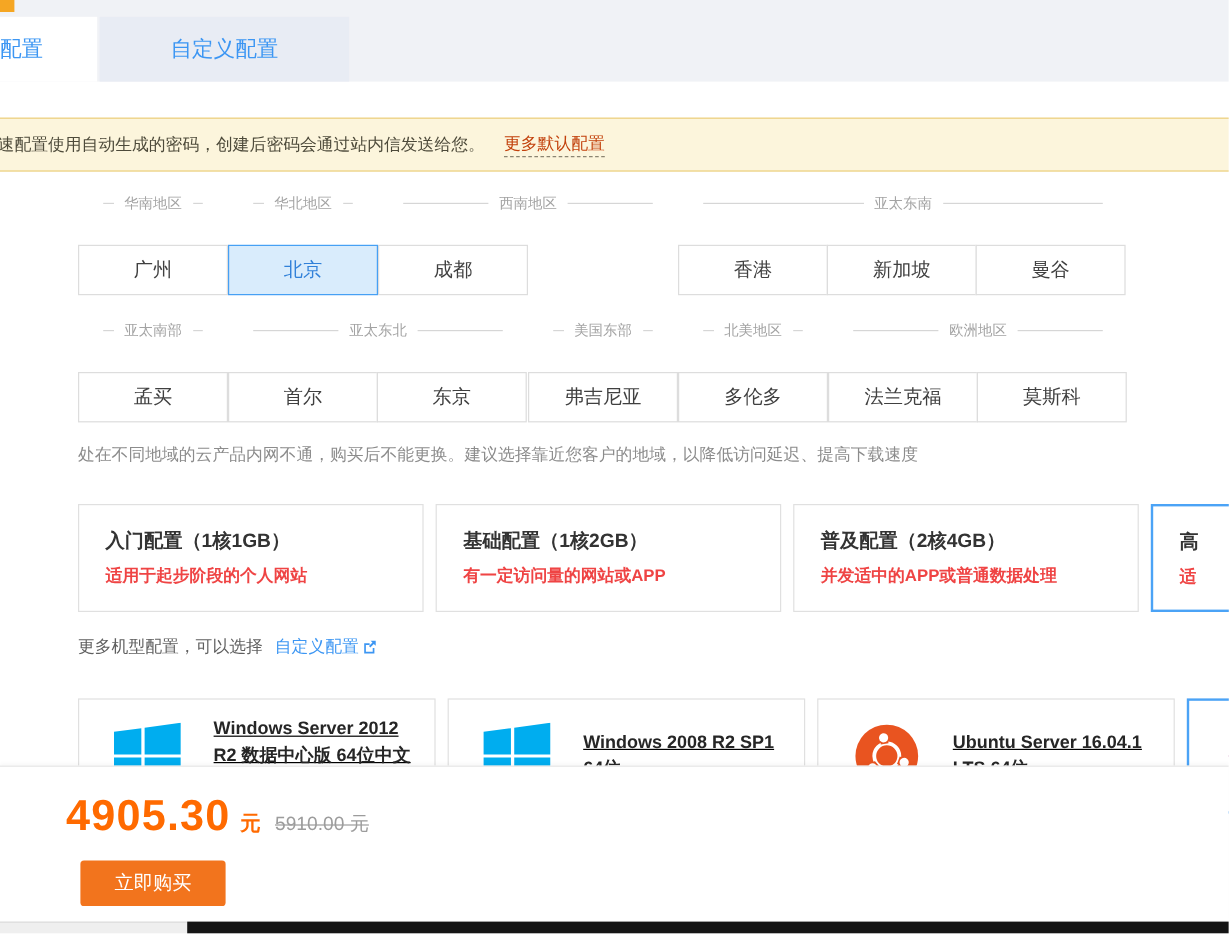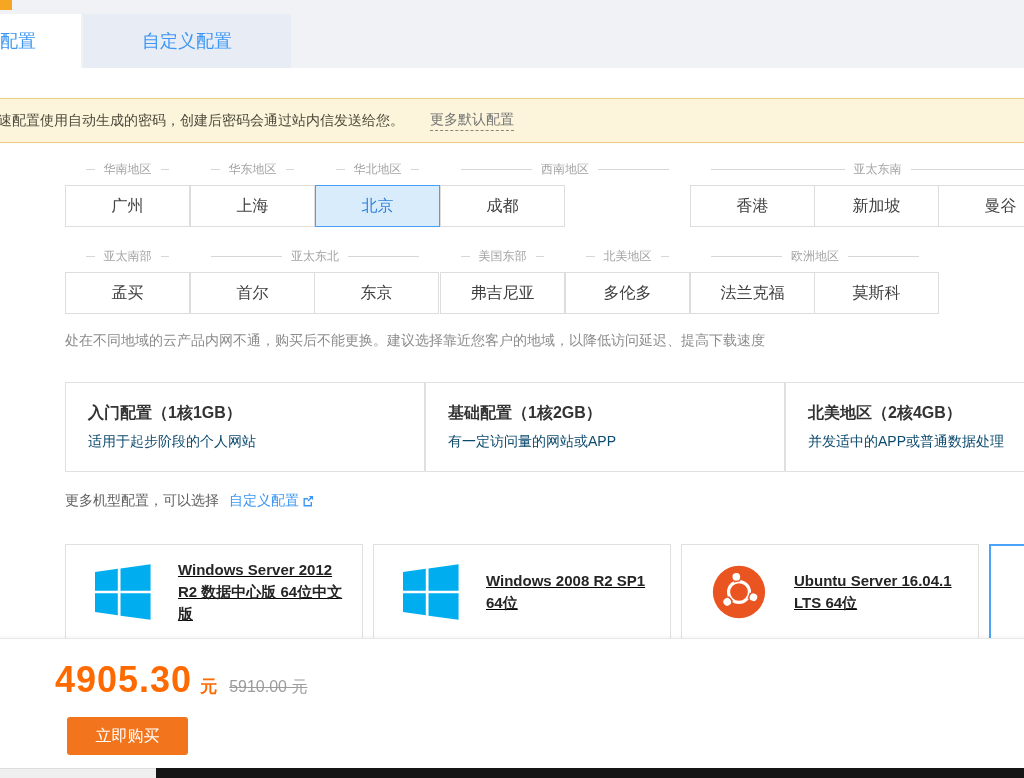--- a/index.html
+++ b/index.html
@@ -13,45 +13,45 @@
   .tab.active { left:0; width:81px; background:#fff; overflow:visible; }
   .tab.active .tab-label { position:absolute; right:45px; white-space:nowrap; }
   .tab.inactive { left:83px; width:208px; background:#e8ecf4; }
   .corner-mark { position:absolute; left:0; top:0; width:12px; height:10px; background:#f5a623; }
 
   
   .notice { margin-top:30px; height:45px; width:100%; background:#fcf5dc;
     border-top:1px solid #eccf7e; border-bottom:1px solid #eccf7e;
     display:flex; align-items:center; font-size:14px; color:#4d4a3a; overflow:hidden; }
   .notice-text { white-space:nowrap; margin-left:-16px; }
-  .notice-link { margin-left:26px; color:#737373; border-bottom:1px dashed #8b8572;
+  .notice-link { margin-left:16px; color:#c2410c; border-bottom:1px dashed #8b8572;
     padding-bottom:1px; cursor:pointer; white-space:nowrap; }
 
   
   .region-section { margin:15px 0 0 65px; width:1010px; }
   .region-row { display:flex; margin-bottom:18px; }
   .region-group { flex:none; }
   .group-label { height:22px; display:flex; align-items:center; font-size:12px;
     color:#a3a3a3; padding:0 12px; }
   .group-label .dash { flex:1; height:1px; background:#d6d6d6; margin:0 9px; min-width:8px; }
   .group-label .label-text { white-space:nowrap; }
-  .group-buttons { display:flex; margin-top:5px; padding-left:1px;border-radius:10px; }
+  .group-buttons { display:flex; margin-top:24px; padding-left:1px;border-radius:10px; }
   .region-btn { width:125px; height:42px; display:flex; align-items:center; justify-content:center;
     border:1px solid #ddd; background:#fff; margin-left:-1px; font-size:16px; color:#404040;
     cursor:pointer; position:relative; }
   .region-btn.selected { border:1px solid #46a0f4; background:#d9ecfc; color:#3181d9; z-index:2;font-family:Liberation Serif, serif; }
   .region-note { font-size:14px; color:#8c8c8c; margin-top:14px; white-space:nowrap; }
 
   
   .card-row { display:flex; margin:32px 0 0 65px; }
-  .config-card { width:360px; height:90px; border:1px solid #e0e0e0; background:#fff;
-    margin-right:0; padding:20px 22px; cursor:pointer; flex:none; overflow:hidden; }
+  .config-card { width:288px; height:90px; border:1px solid #e0e0e0; background:#fff;
+    margin-right:10px; padding:20px 22px; cursor:pointer; flex:none; overflow:hidden; }
   .config-card.selected { border:2px solid #4ba3f6; }
   .config-title { font-size:16px; font-weight:bold; color:#333; white-space:nowrap; }
-  .config-desc { font-size:14px; color:#0c4a6e; margin-top:9px; white-space:nowrap; }
+  .config-desc { font-size:14px; color:#ef4444; margin-top:9px; white-space:nowrap;font-weight:bold; }
 
   .more-row { margin:20px 0 0 65px; font-size:14px; color:#5f5f5f; display:flex; align-items:center; }
   .more-link { color:#3c96f3; margin-left:10px; cursor:pointer; display:flex; align-items:center; }
   .more-link svg { margin-left:3px; }
 
   
   .os-row { display:flex; margin:34px 0 0 65px;text-decoration:underline; }
   .os-card { width:298px; height:96px; border:1px solid #e0e0e0; background:#fff; margin-right:10px;
     display:flex; align-items:center; padding:0 14px 0 26px; cursor:pointer; flex:none; overflow:hidden; }
   .os-card.selected { border:2px solid #4ba3f6; }
@@ -99,30 +99,20 @@
           <span class="label-text">华南地区</span>
           <span class="dash"></span>
         </div>
         <div class="group-buttons">
           <div class="region-btn">广州</div>
         </div>
       </div>
       <div class="region-group" style="width: 125px;">
         <div class="group-label">
           <span class="dash"></span>
-          <span class="label-text">华东地区</span>
-          <span class="dash"></span>
-        </div>
-        <div class="group-buttons">
-          <div class="region-btn">上海</div>
-        </div>
-      </div>
-      <div class="region-group" style="width: 125px;">
-        <div class="group-label">
-          <span class="dash"></span>
           <span class="label-text">华北地区</span>
           <span class="dash"></span>
         </div>
         <div class="group-buttons">
           <div class="region-btn selected">北京</div>
         </div>
       </div>
       <div class="region-group" style="width: 250px;">
         <div class="group-label">
           <span class="dash"></span>
@@ -206,21 +196,21 @@
 <div class="card-row" id="config-cards">
     <div class="config-card">
       <div class="config-title">入门配置（1核1GB）</div>
       <div class="config-desc">适用于起步阶段的个人网站</div>
     </div>
     <div class="config-card">
       <div class="config-title">基础配置（1核2GB）</div>
       <div class="config-desc">有一定访问量的网站或APP</div>
     </div>
     <div class="config-card">
-      <div class="config-title">北美地区（2核4GB）</div>
+      <div class="config-title">普及配置（2核4GB）</div>
       <div class="config-desc">并发适中的APP或普通数据处理</div>
     </div>
     <div class="config-card selected">
       <div class="config-title">高</div>
       <div class="config-desc">适</div>
     </div>
   </div>
 
 <div class="more-row">
   <span>更多机型配置，可以选择</span>

